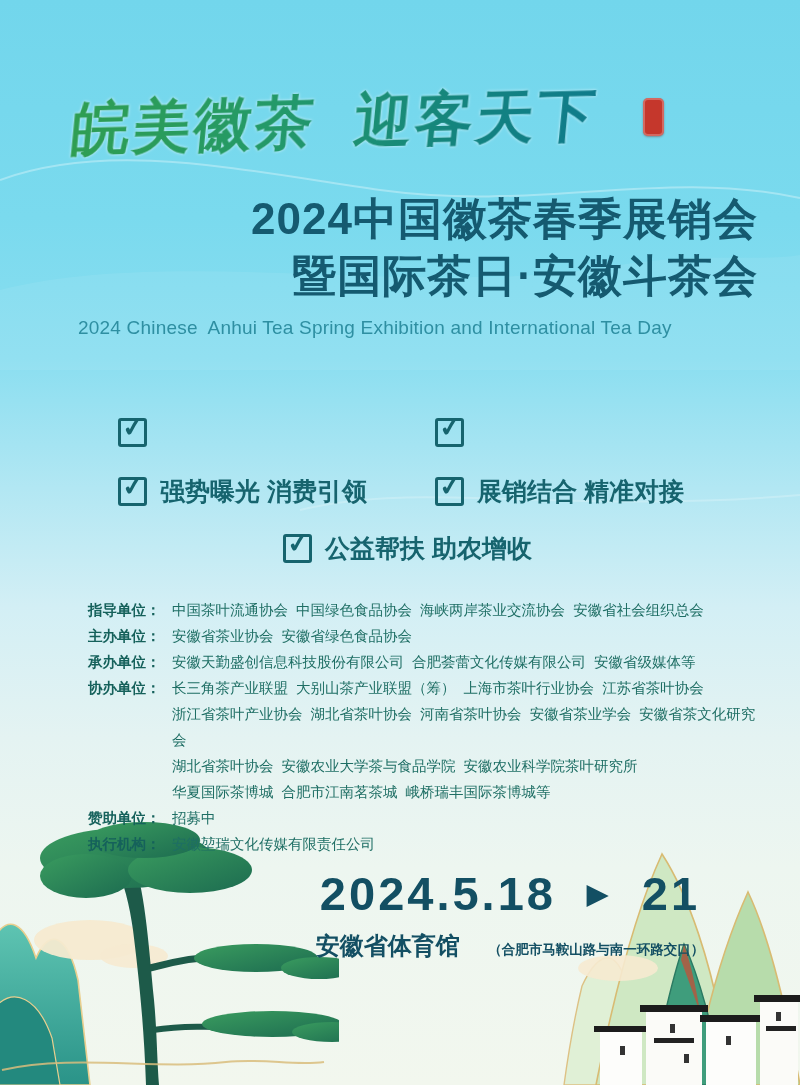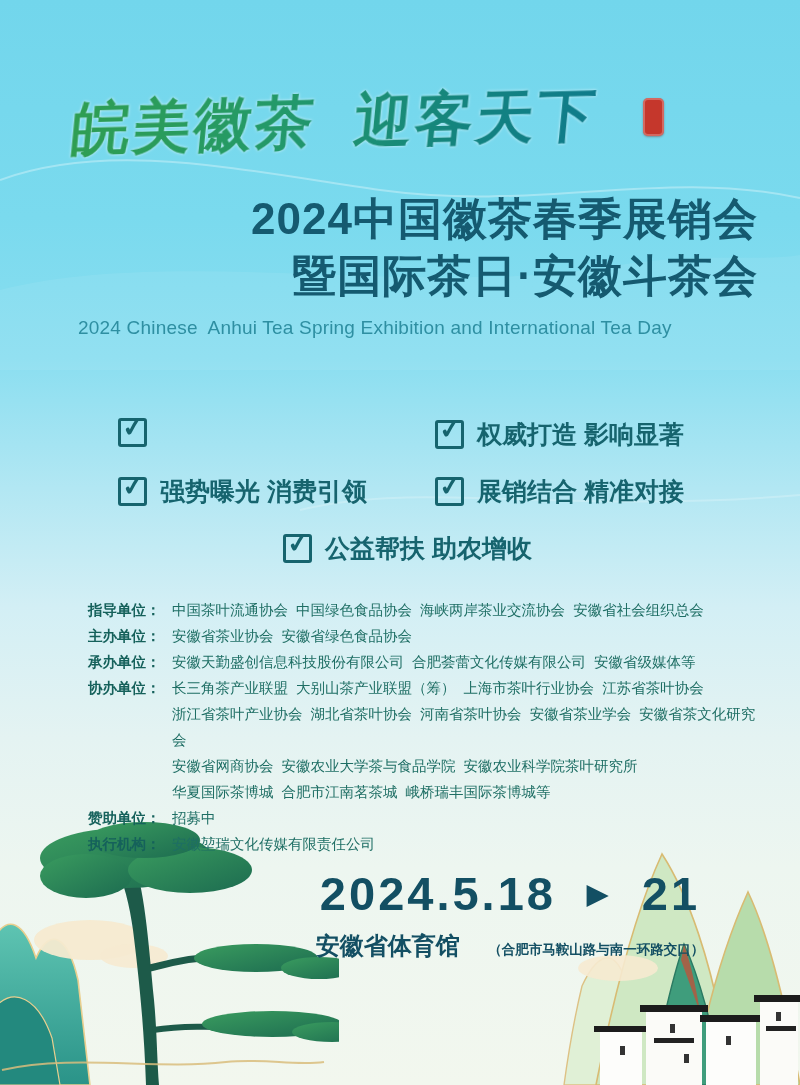--- a/index.html
+++ b/index.html
@@ -142,21 +142,20 @@
     <div class="title-line">暨国际茶日·安徽斗茶会</div>
     <div class="title-en">2024 Chinese  Anhui Tea Spring Exhibition and International Tea Day</div>
   </div>
 
   <div class="features">
     <div class="feature f0">
       <span class="cb"><span class="mark">✓</span></span>
     </div>
     <div class="feature f1">
       <span class="cb"><span class="mark">✓</span></span>
-      <span>权威打造 影响显著</span>
     </div>
     <div class="feature f2">
       <span class="cb"><span class="mark">✓</span></span>
       <span>强势曝光 消费引领</span>
     </div>
     <div class="feature f3">
       <span class="cb"><span class="mark">✓</span></span>
       <span>展销结合 精准对接</span>
     </div>
     <div class="feature f4">
@@ -182,21 +181,21 @@
       <span class="org-label">承办单位：</span>
       <div class="org-content">
         <div class="org-line">安徽天勤盛创信息科技股份有限公司  合肥荟蕾文化传媒有限公司  安徽省级媒体等</div>
       </div>
     </div>
     <div class="org-row">
       <span class="org-label">协办单位：</span>
       <div class="org-content">
         <div class="org-line">长三角茶产业联盟  大别山茶产业联盟（筹）  上海市茶叶行业协会  江苏省茶叶协会</div>
         <div class="org-line">浙江省茶叶产业协会  湖北省茶叶协会  河南省茶叶协会  安徽省茶业学会  安徽省茶文化研究会</div>
-        <div class="org-line">安徽省网商协会  安徽农业大学茶与食品学院  安徽农业科学院茶叶研究所</div>
+        <div class="org-line">湖北省茶叶协会  安徽农业大学茶与食品学院  安徽农业科学院茶叶研究所</div>
         <div class="org-line">华夏国际茶博城  合肥市江南茗茶城  峨桥瑞丰国际茶博城等</div>
       </div>
     </div>
     <div class="org-row">
       <span class="org-label">赞助单位：</span>
       <div class="org-content">
         <div class="org-line">招募中</div>
       </div>
     </div>
     <div class="org-row">

